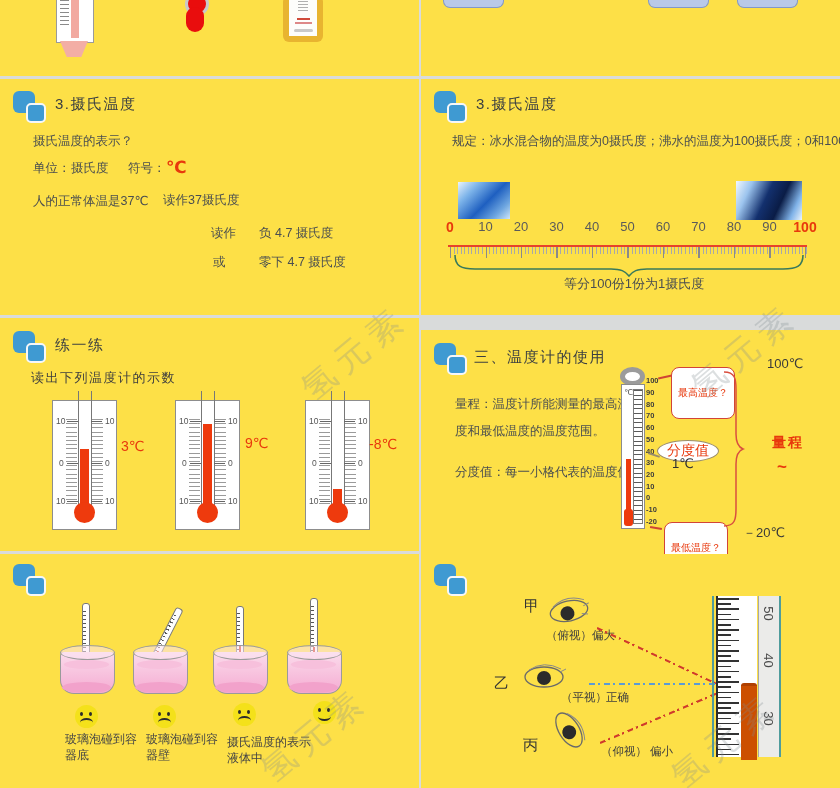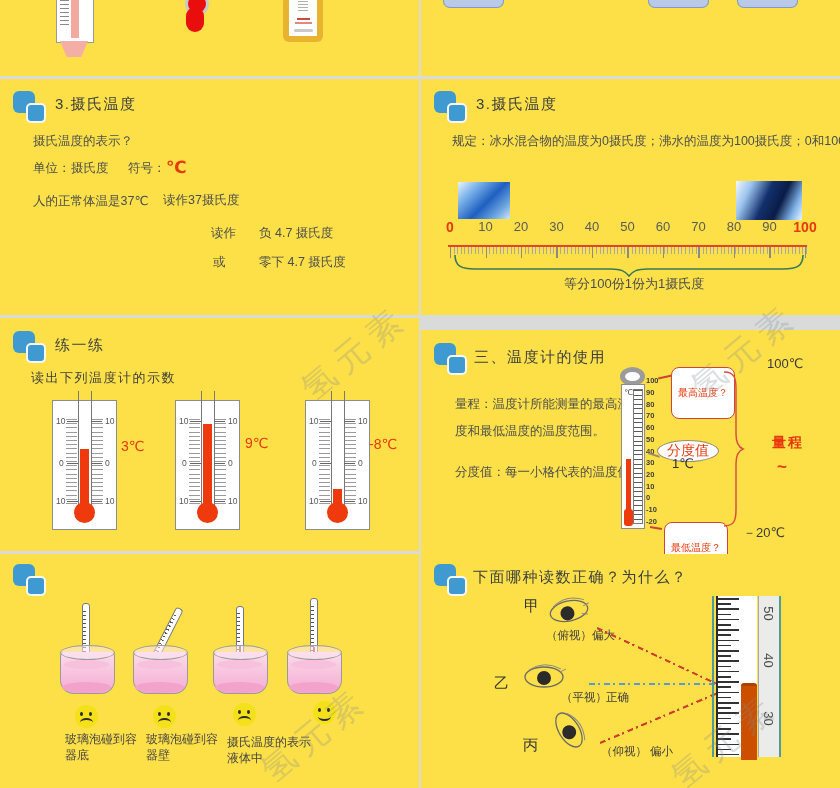--- a/index.html
+++ b/index.html
@@ -354,21 +354,20 @@
       <div>摄氏温度的表示</div>
       <div>液体中</div>
     </div>
   </div>
 
   <div class="cell" style="left:421px;top:554px;width:419px;height:234px;">
     <div class="dbl" style="left:13px;top:10px;">
       <div class="big"></div>
         <div class="small"></div>
     </div>
-    <div class="title" style="left:52px;top:14px;">下面哪种读数正确？为什么？</div>
 
     <div class="viewer-label" style="left:103px;top:43px;">甲</div>
     <svg class="a" style="left:126px;top:41px;transform:rotate(-12deg);" width="44" height="32" viewBox="0 0 44 32">
       <ellipse cx="22" cy="16" rx="19" ry="10" fill="none" stroke="#6a6a6a" stroke-width="1.3"></ellipse>
       <circle cx="20" cy="18" r="7" fill="#2b2b2b"></circle>
       <path d="M7,9 Q22,-1 39,8" fill="none" stroke="#8a8a8a" stroke-width="1"></path>
       <path d="M37,14 l6,-2 M34,21 l6,2" stroke="#8a8a8a" stroke-width="1" fill="none"></path>
     </svg>
     <div class="vtxt" style="left:125px;top:74px;">（俯视）</div>
     <div class="vtxt" style="left:171px;top:74px;">偏大</div>

